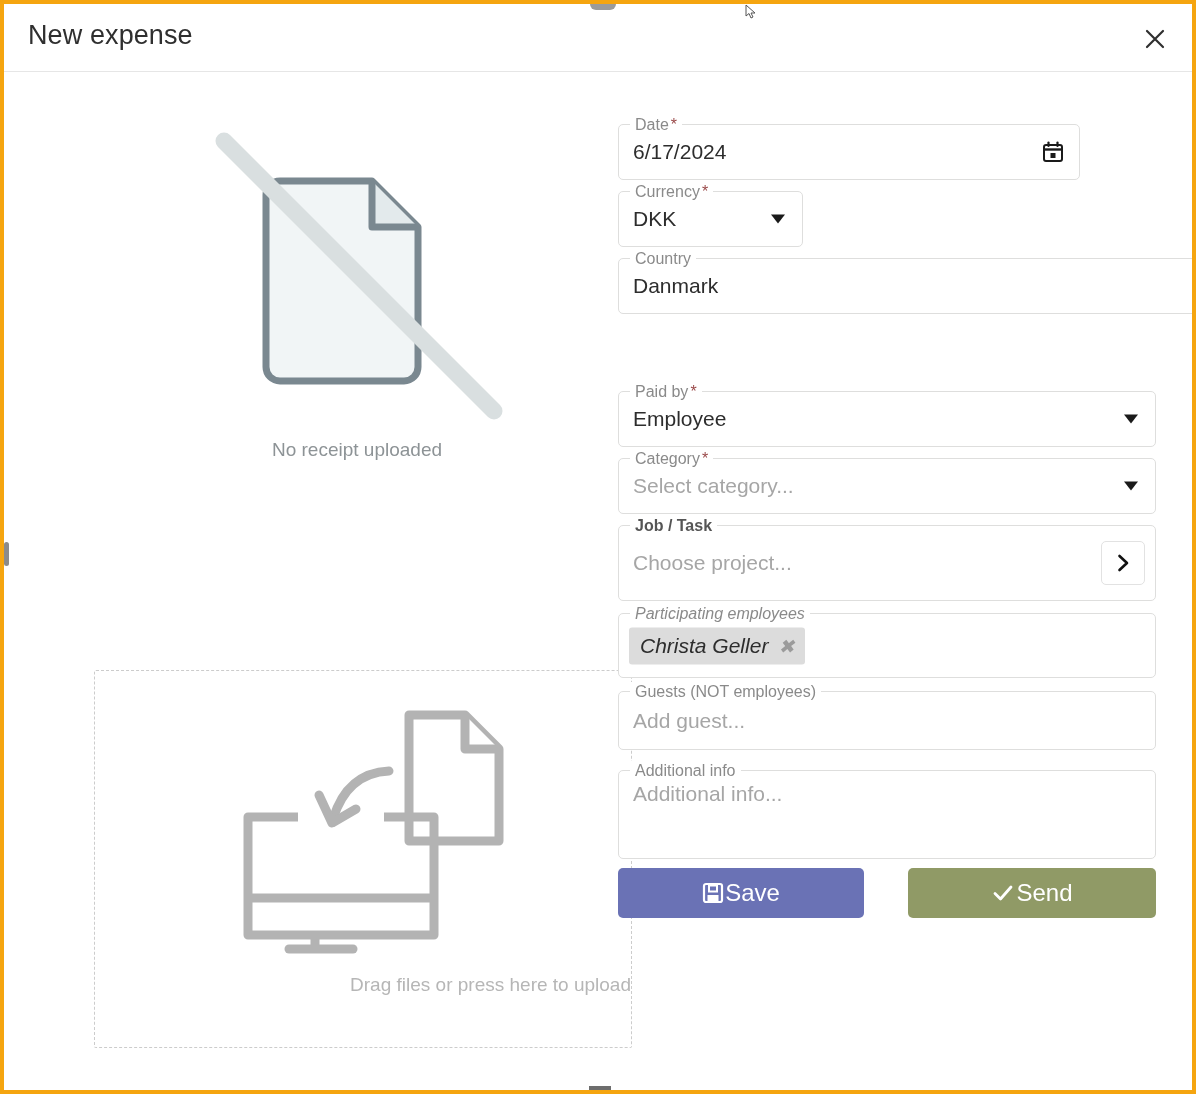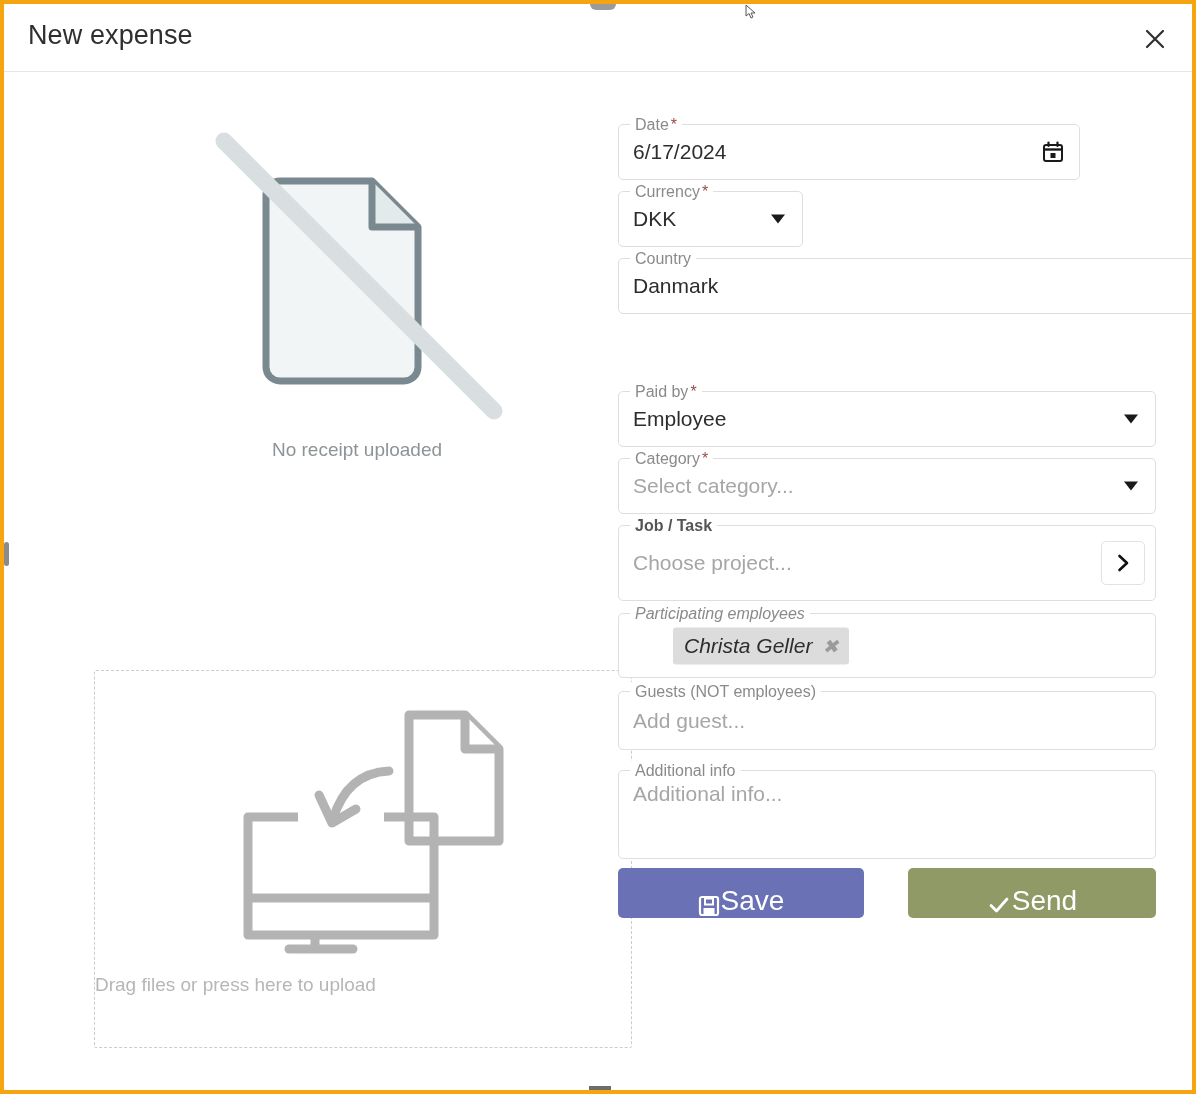--- a/index.html
+++ b/index.html
@@ -84,21 +84,21 @@
     cursor: pointer;
   }
   #dropzone-icons {
     position: absolute;
     left: 0; right: 0; top: 38px;
     display: flex; justify-content: center;
   }
   #dropzone-label {
     position: absolute;
     left: 0; right: 0; top: 303px;
-    text-align: left;
+    text-align: right;
     font-size: 19px;
     color: #b6b6b6;
   }
 
   
   #form-pane {
     position: absolute;
     left: 610px; top: 0;
     width: 578px; height: 1017px;
   }
@@ -191,40 +191,39 @@
     height: 37px;
     display: inline-flex;
     align-items: center;
     gap: 10px;
     padding: 0 11px;
     background: #dcdcdc;
     border-radius: 3px;
     font-size: 21px;
     color: #2d2d2d;
     white-space: nowrap;
-    margin-left: 44px;
   }
   #employee-chip .chip-x {
     color: #9b9b9b;
     font-size: 19px;
     cursor: pointer;
     line-height: 1;
   }
 
   
   .btn {
     position: absolute;
     height: 50px;
     border: none;
     border-radius: 5px;
     color: #ffffff;
-    font-size: 28px;
+    font-size: 24px;
     font-family: "Liberation Sans", sans-serif;
     display: flex;
-    align-items: flex-end;
+    align-items: center;
     justify-content: center;
     gap: 1px;
     cursor: pointer;
   }
   #save-button { left: 4px;   top: 795px; width: 246px; }
   #send-button { left: 294px; top: 795px; width: 248px; }
 
   
   #top-stray {
     position: absolute;

